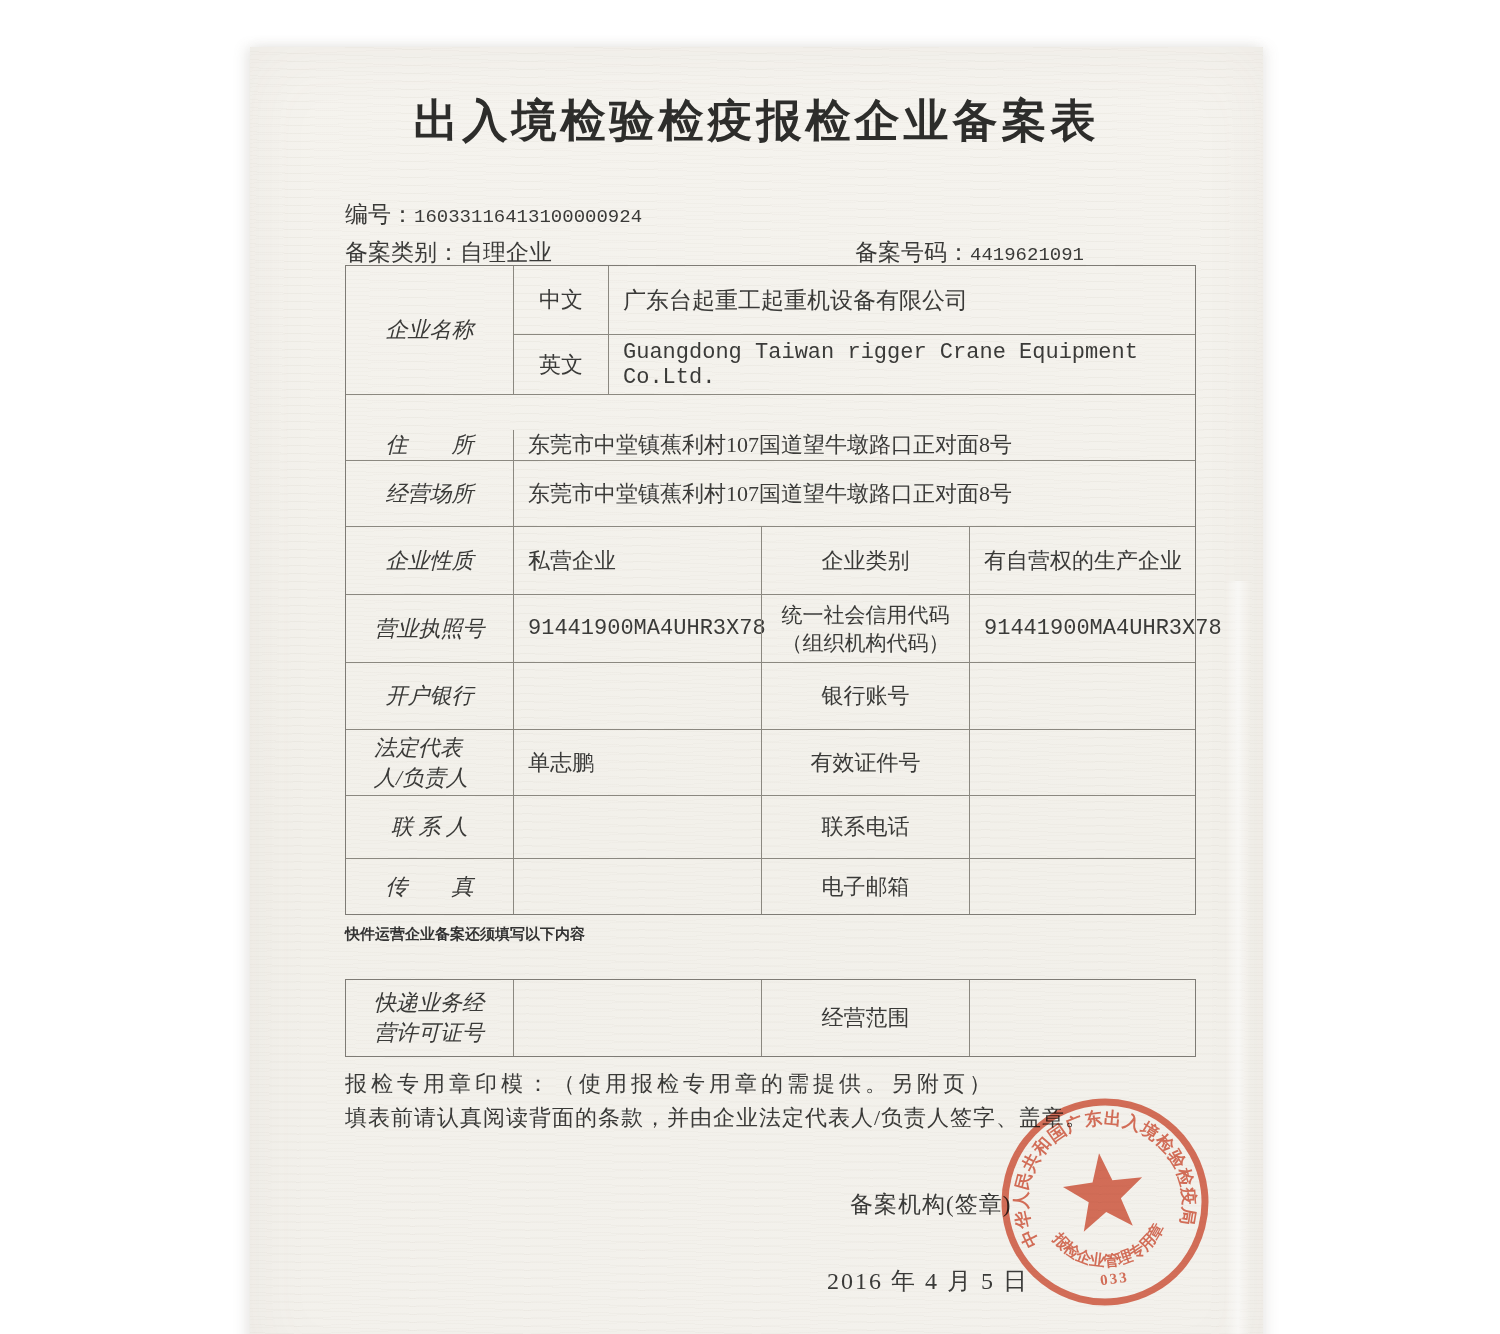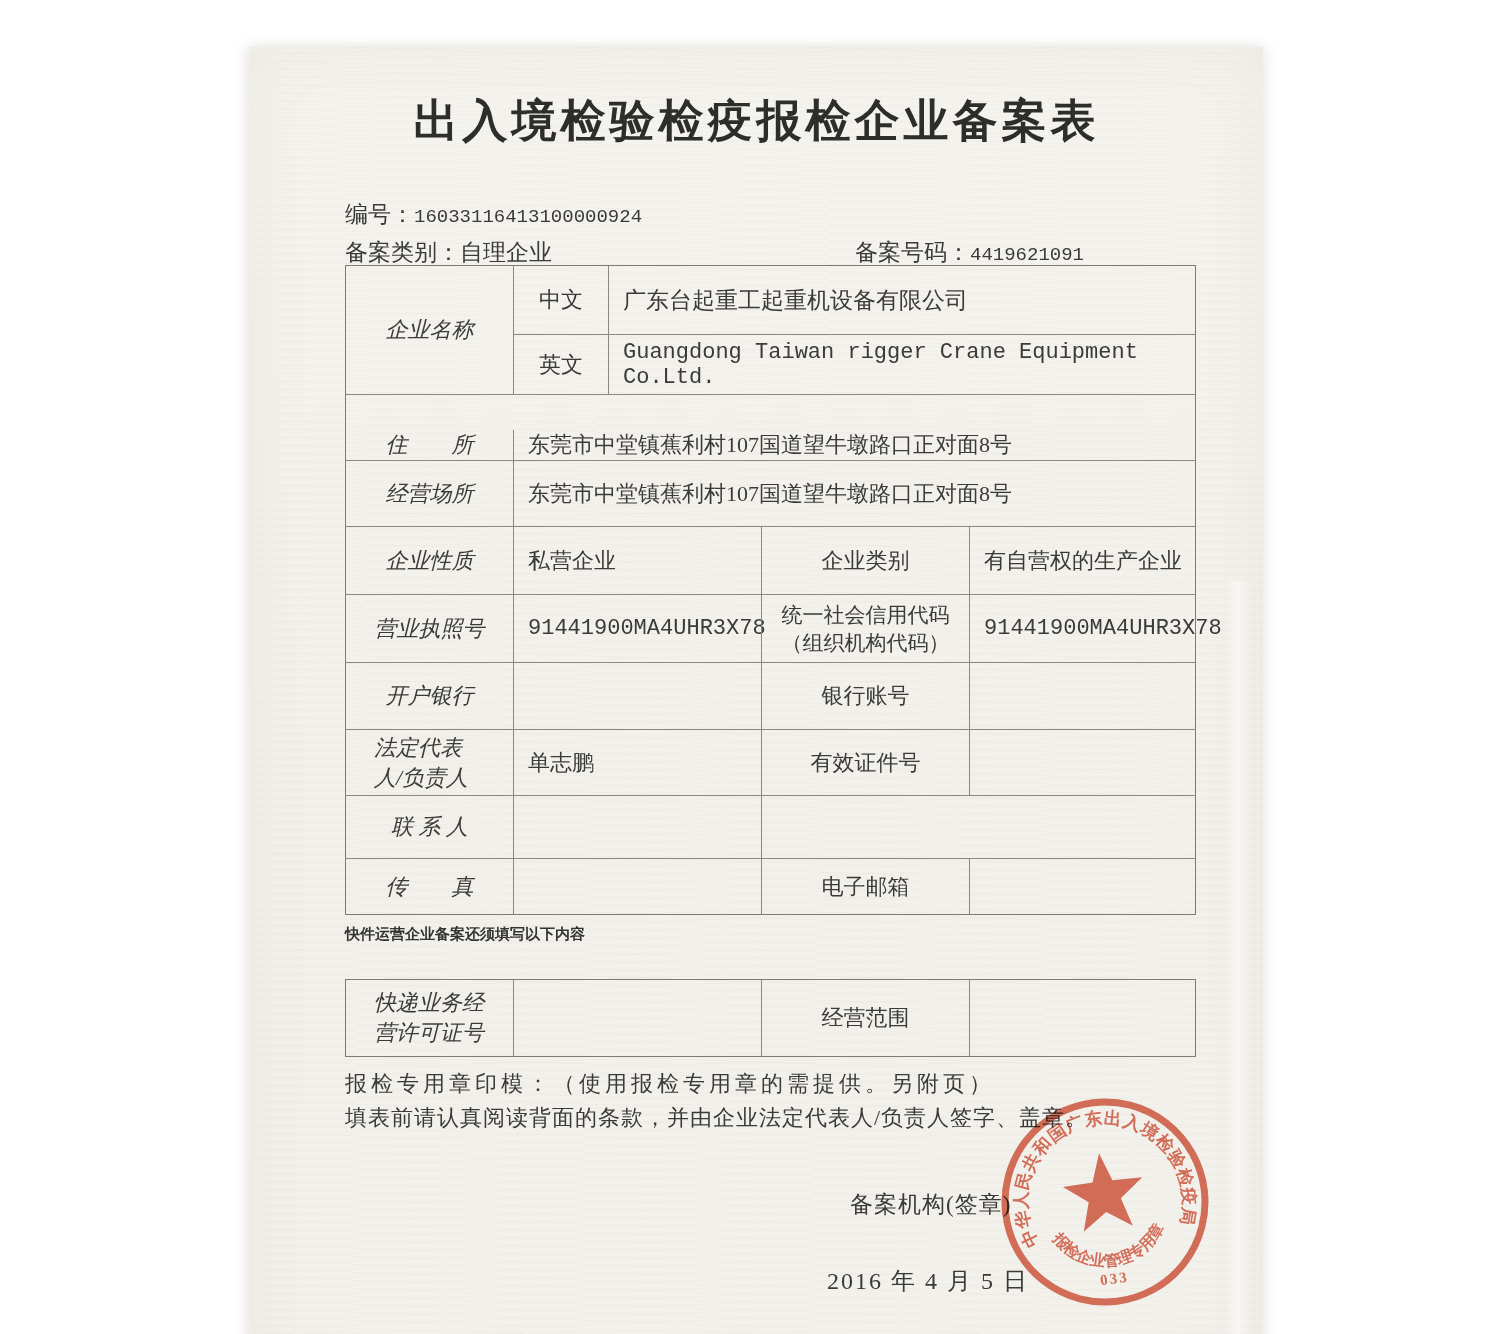--- a/index.html
+++ b/index.html
@@ -140,20 +140,21 @@
         <div class="cell lbl ml noL" style="width:167px;">法定代表
 人/负责人</div>
         <div class="cell val" style="width:248px;">单志鹏</div>
         <div class="cell lbl" style="width:208px;">有效证件号</div>
         <div class="cell val" style="flex:1;"></div>
       </div>
 
       <div class="trow" style="height:63px;">
         <div class="cell lbl noL" style="width:167px;">联 系 人</div>
         <div class="cell val" style="width:248px;"></div>
+        <div class="cell lbl" style="width:208px;">联系电话</div>
         <div class="cell val" style="flex:1;"></div>
       </div>
 
       <div class="trow" style="height:56px;justify-content:flex-end;">
         <div class="cell lbl noL" style="width:167px;">传　　真</div>
         <div class="cell val" style="width:248px;"></div>
         <div class="cell lbl" style="width:208px;">电子邮箱</div>
         <div class="cell val" style="flex:1;"></div>
       </div>
     </div>

